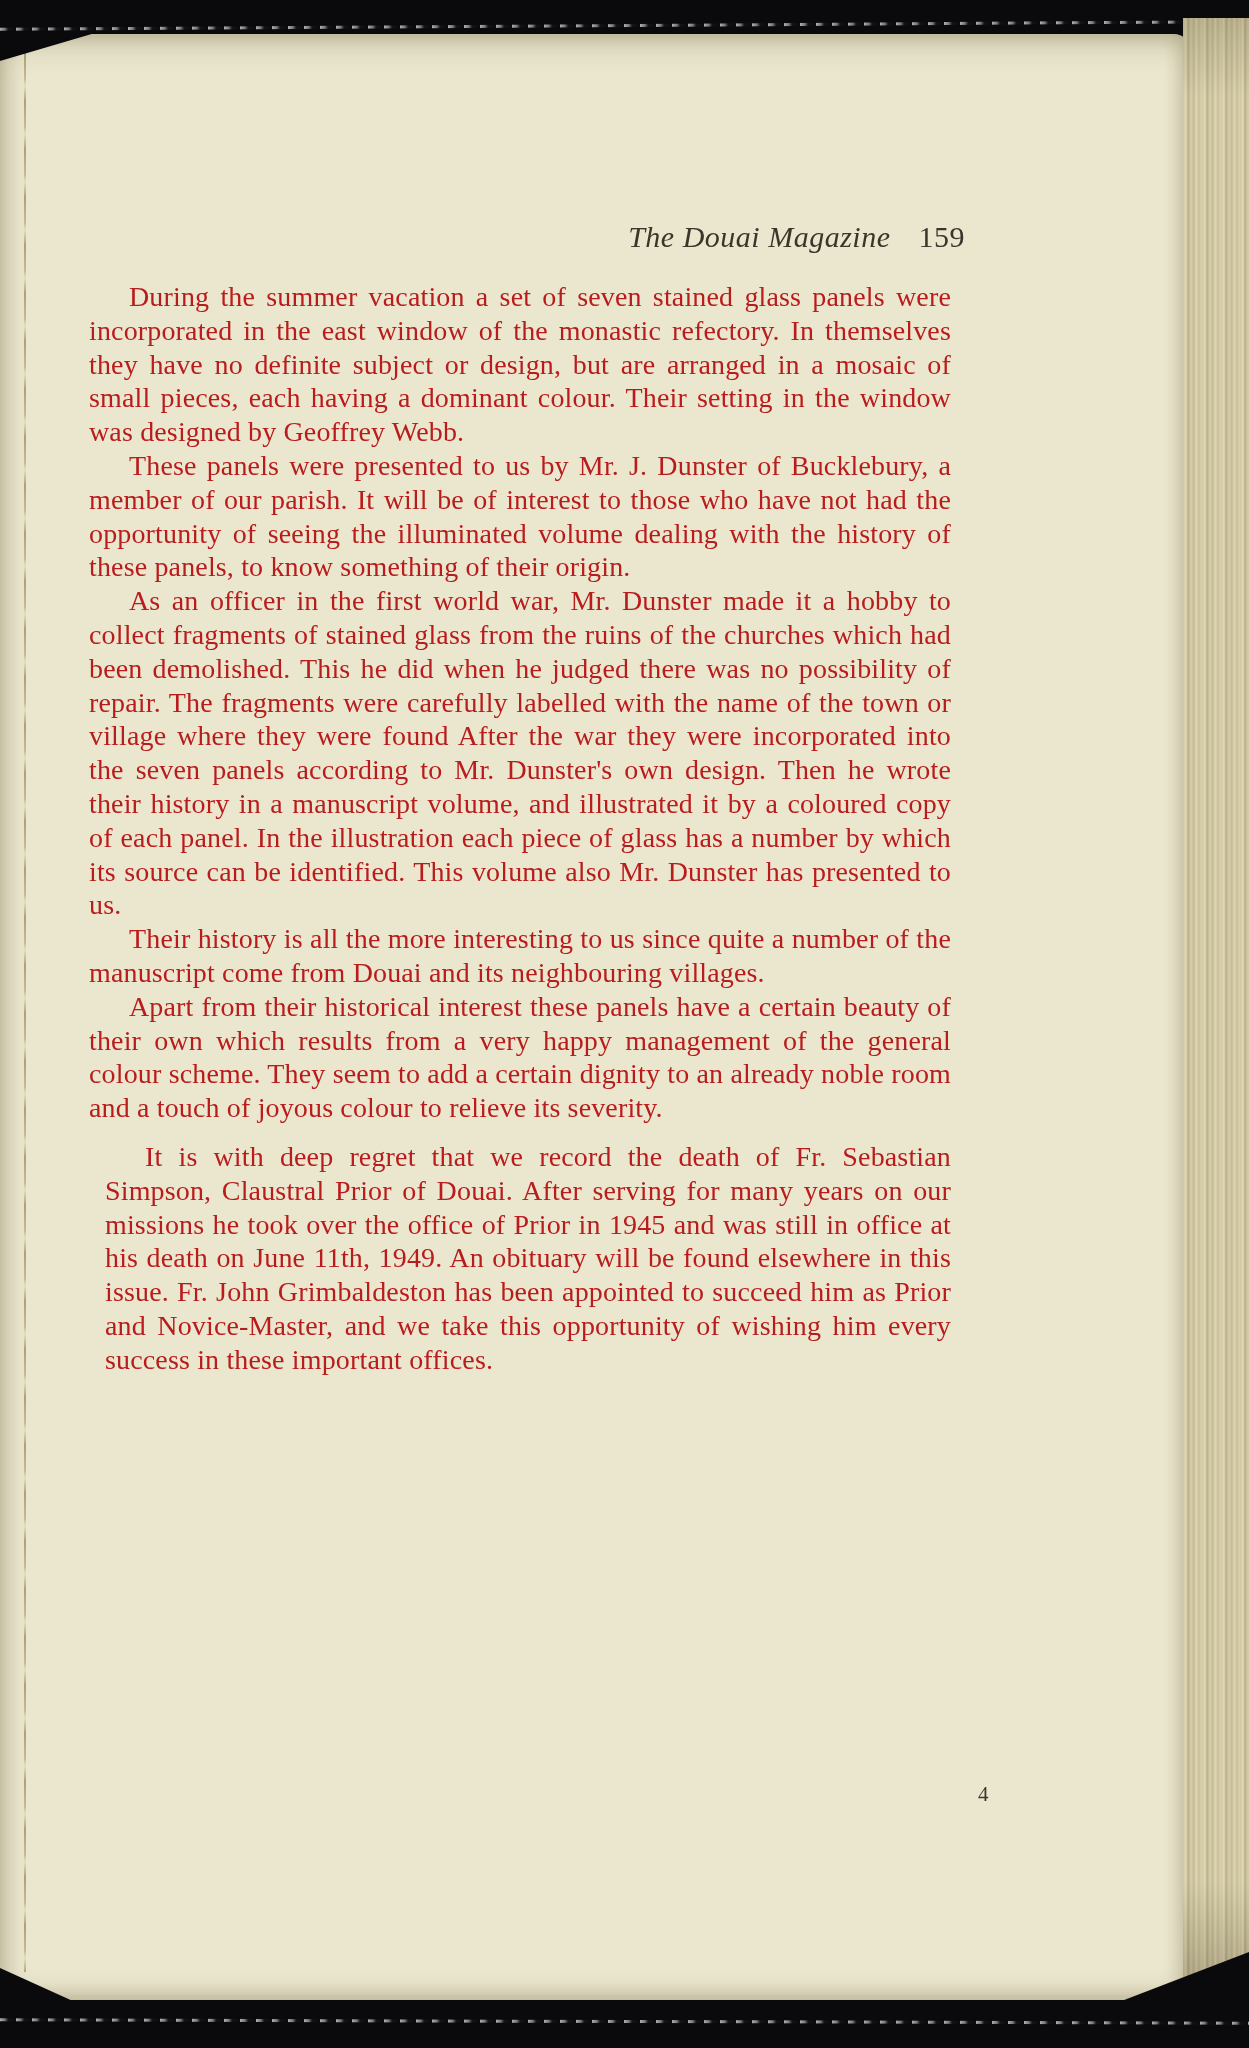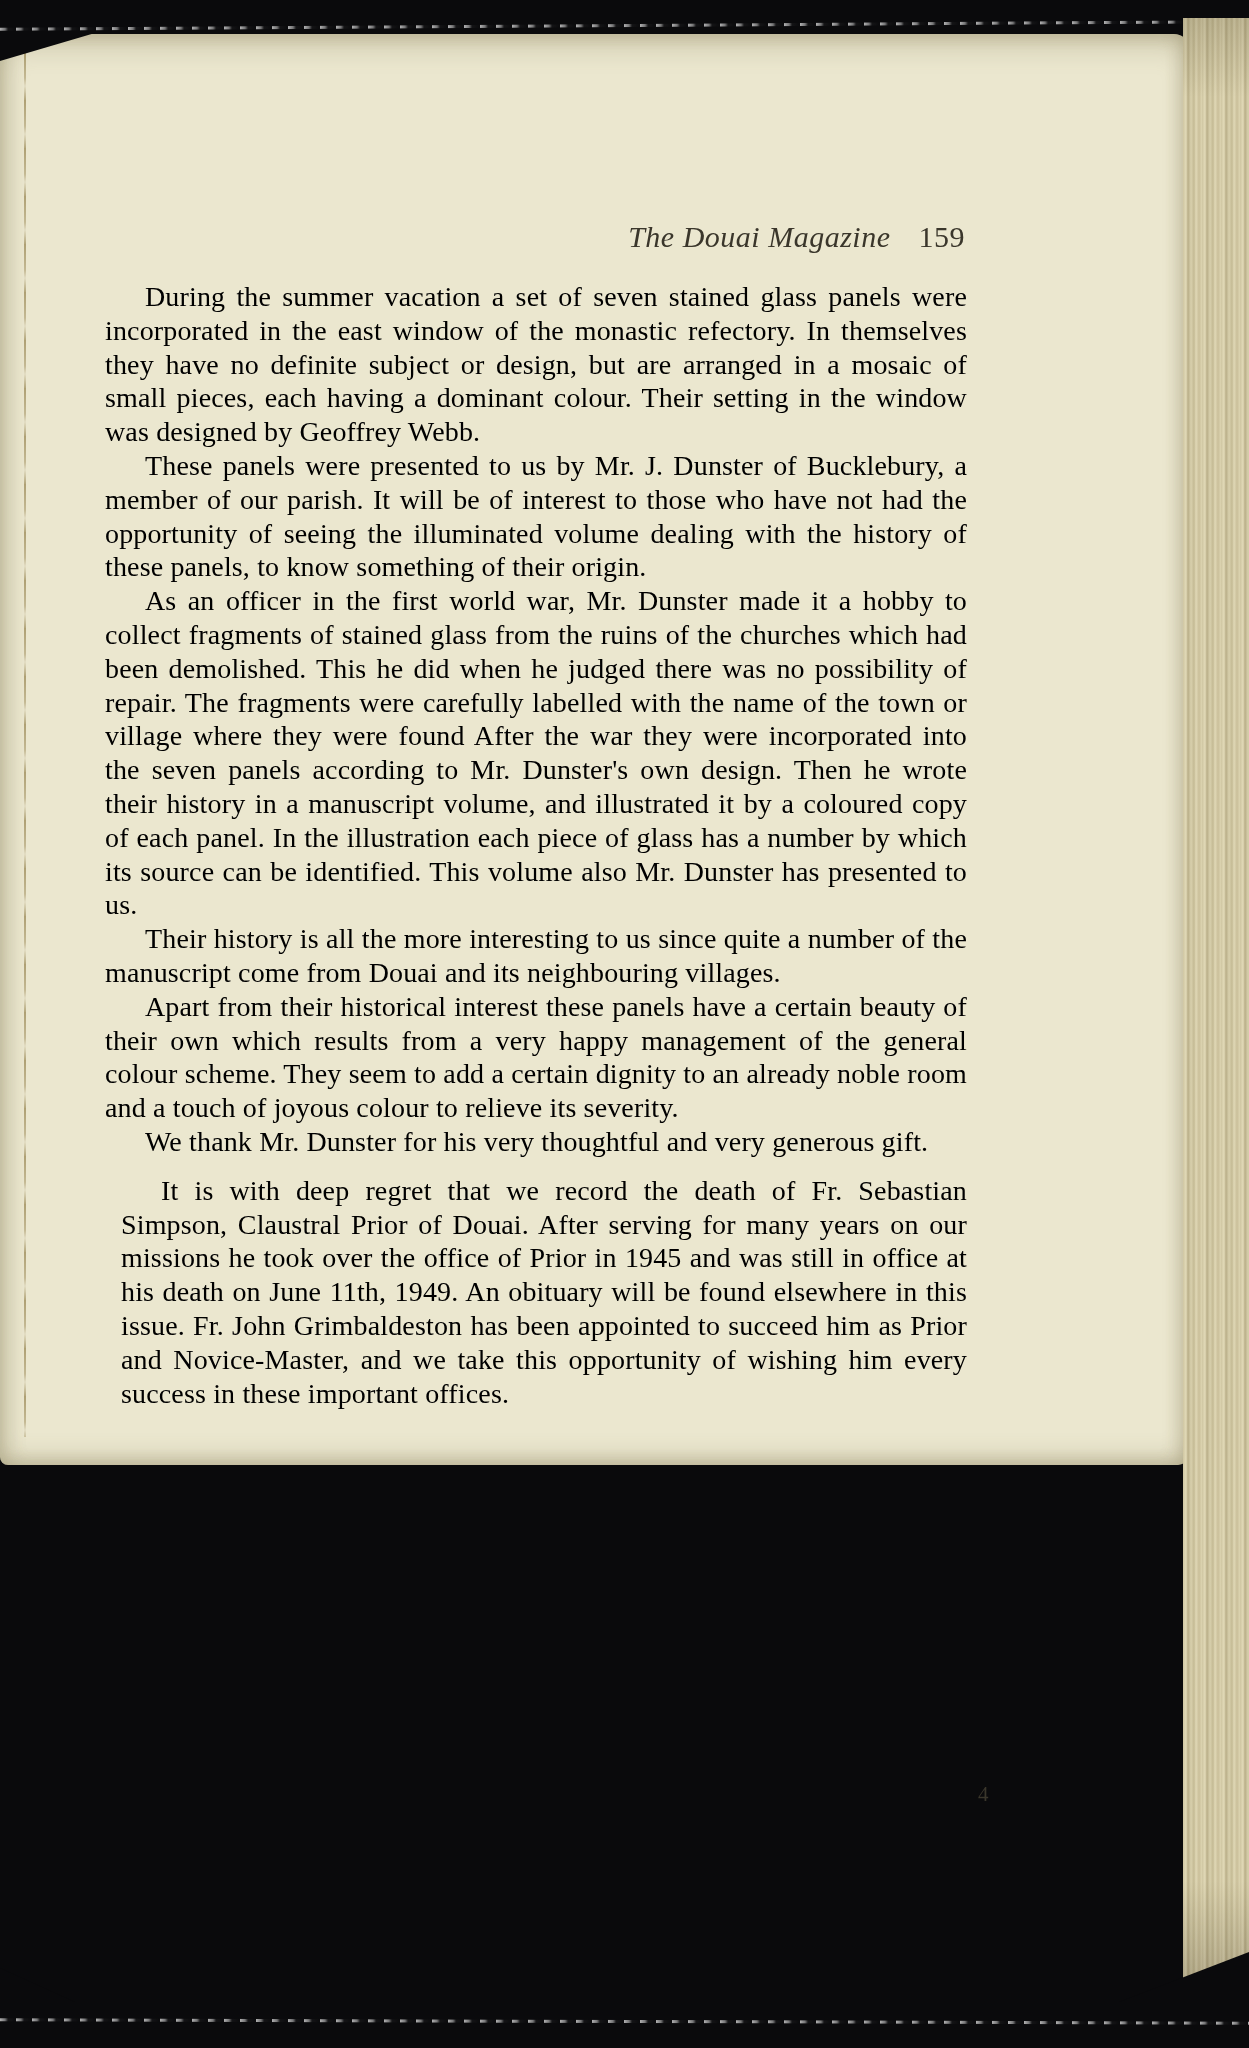--- a/index.html
+++ b/index.html
@@ -30,21 +30,21 @@
   }
   .stitch-top { top: 24px; transform: rotate(-0.35deg); }
   .stitch-bottom { top: 2020px; transform: rotate(0.15deg); }
 
   
   .page {
     position: absolute;
     left: 0;
     top: 34px;
     width: 1188px;
-    height: 1431px;
+    height: 1966px;
     background:
       linear-gradient(100deg, #e7e2c6 0%, #ece8d1 28%, #eae6cc 70%, #e3decessss 100%);
     background-color: #ebe7cf;
     border-radius: 22px 14px 10px 8px / 18px 12px 10px 8px;
     box-shadow:
       inset 0 14px 26px rgba(110,100,60,0.22),
       inset 0 -10px 22px rgba(110,100,60,0.20),
       inset -8px 0 16px rgba(110,95,55,0.18),
       inset 10px 0 18px rgba(120,105,60,0.10);
   }
@@ -107,23 +107,23 @@
     letter-spacing: 0.5px;
     white-space: nowrap;
   }
   .journal-title { font-style: italic; }
   .page-number { margin-left: 28px; font-style: normal; }
 
   
   .body-text {
     position: absolute;
     top: 246px;
-    left: 105px;
+    left: 89px;
     width: 862px;
-    color: #000000;
+    color: #b91c1c;
     font-size: 28px;
     line-height: 33.8px;
     text-align: justify;
     letter-spacing: 0.15px;
   }
   .body-text p {
     margin: 0;
     text-indent: 40px;
   }
   .body-text p.sect { margin-top: 15px; margin-left: 16px; }
@@ -149,21 +149,20 @@
     <div class="running-header">
       <span class="journal-title">The Douai Magazine</span><span class="page-number">159</span>
     </div>
 
     <div class="body-text">
       <p>During the summer vacation a set of seven stained glass panels were incorporated in the east window of the monastic refectory.  In themselves they have no definite subject or design, but are arranged in a mosaic of small pieces, each having a dominant colour.  Their setting in the window was designed by Geoffrey Webb.</p>
       <p>These panels were presented to us by Mr. J. Dunster of Bucklebury, a member of our parish.  It will be of interest to those who have not had the opportunity of seeing the illuminated volume dealing with the history of these panels, to know something of their origin.</p>
       <p>As an officer in the first world war, Mr. Dunster made it a hobby to collect fragments of stained glass from the ruins of the churches which had been demolished.  This he did when he judged there was no possibility of repair.  The fragments were carefully labelled with the name of the town or village where they were found  After the war they were incorporated into the seven panels according to Mr. Dunster's own design.  Then he wrote their history in a manuscript volume, and illustrated it by a coloured copy of each panel.  In the illustration each piece of glass has a number by which its source can be identified.  This volume also Mr. Dunster has presented to us.</p>
       <p>Their history is all the more interesting to us since quite a number of the manuscript come from Douai and its neighbouring villages.</p>
       <p>Apart from their historical interest these panels have a certain beauty of their own which results from a very happy management of the general colour scheme.  They seem to add a certain dignity to an already noble room and a touch of joyous colour to relieve its severity.</p>
-      <p>We thank Mr. Dunster for his very thoughtful and very generous gift.</p>
       <p class="sect">It is with deep regret that we record the death of Fr. Sebastian Simpson, Claustral Prior of Douai.  After serving for many years on our missions he took over the office of Prior in 1945 and was still in office at his death on June 11th, 1949.  An obituary will be found elsewhere in this issue.  Fr. John Grimbaldeston has been appointed to succeed him as Prior and Novice-Master, and we take this opportunity of wishing him every success in these important offices.</p>
     </div>
 
     <div class="signature-mark">4</div>
   </div>
 
   <div class="page-edges"></div>
 
   <div class="corner-tl"></div>
   <div class="corner-bl"></div>

